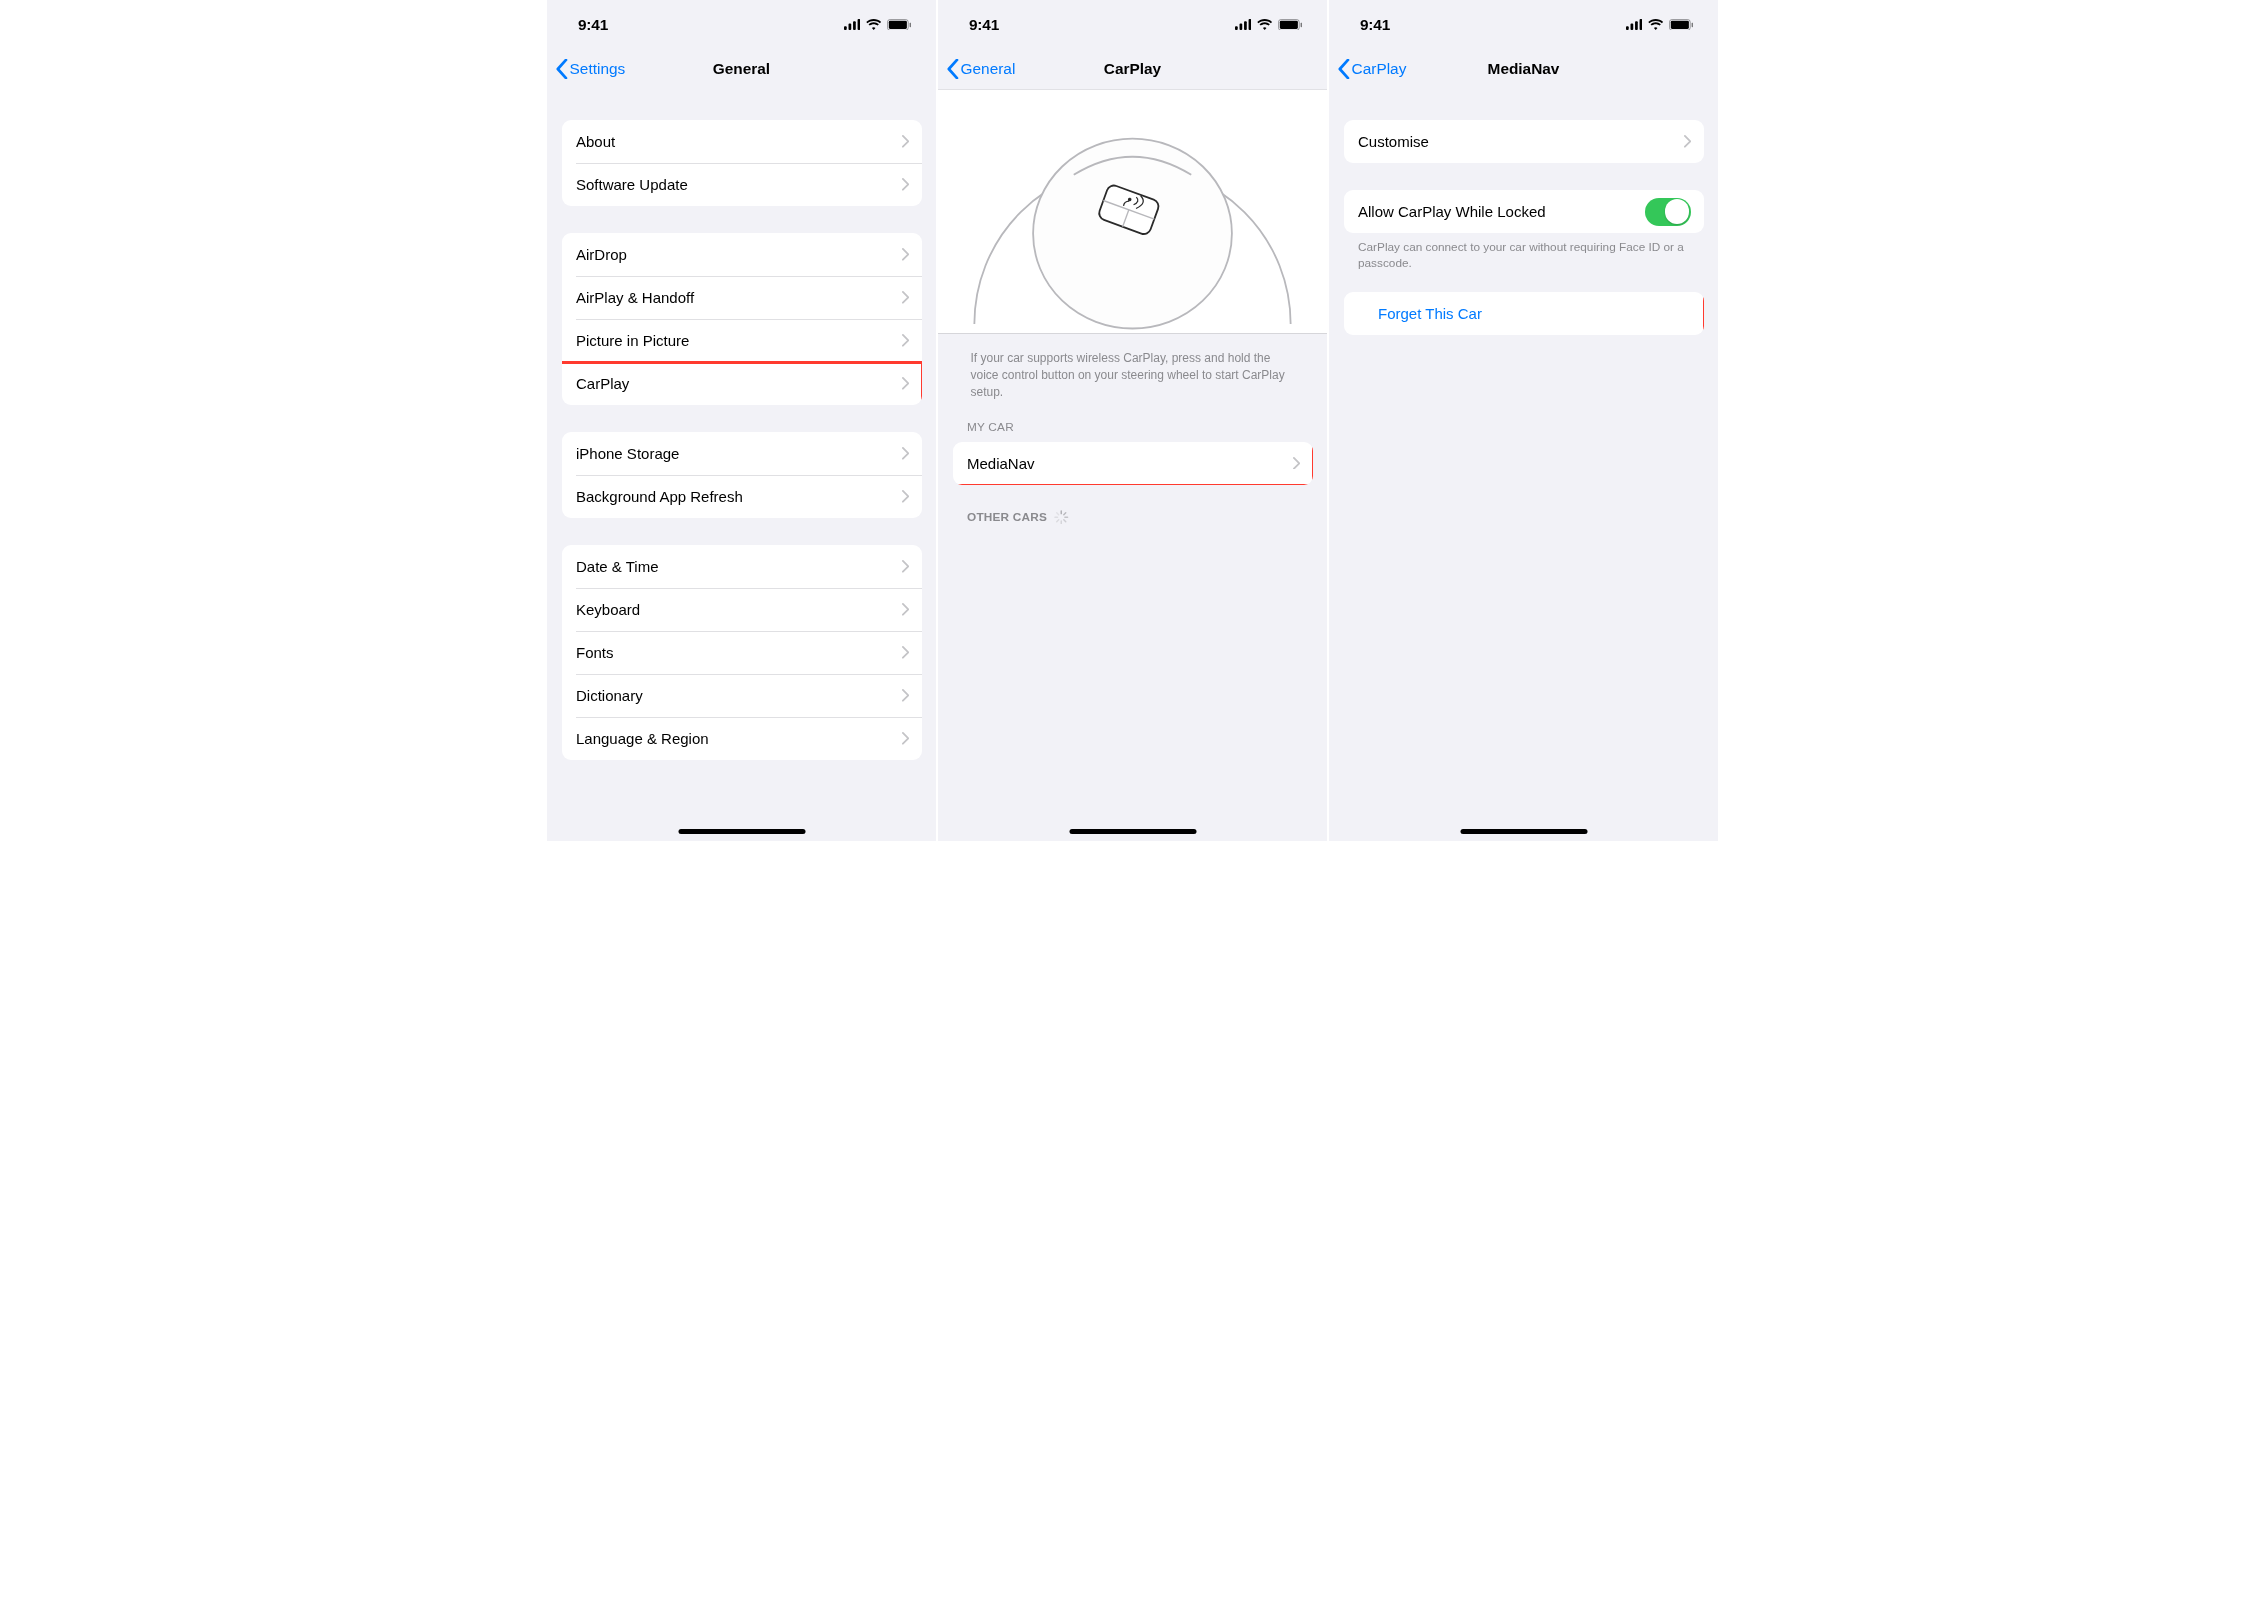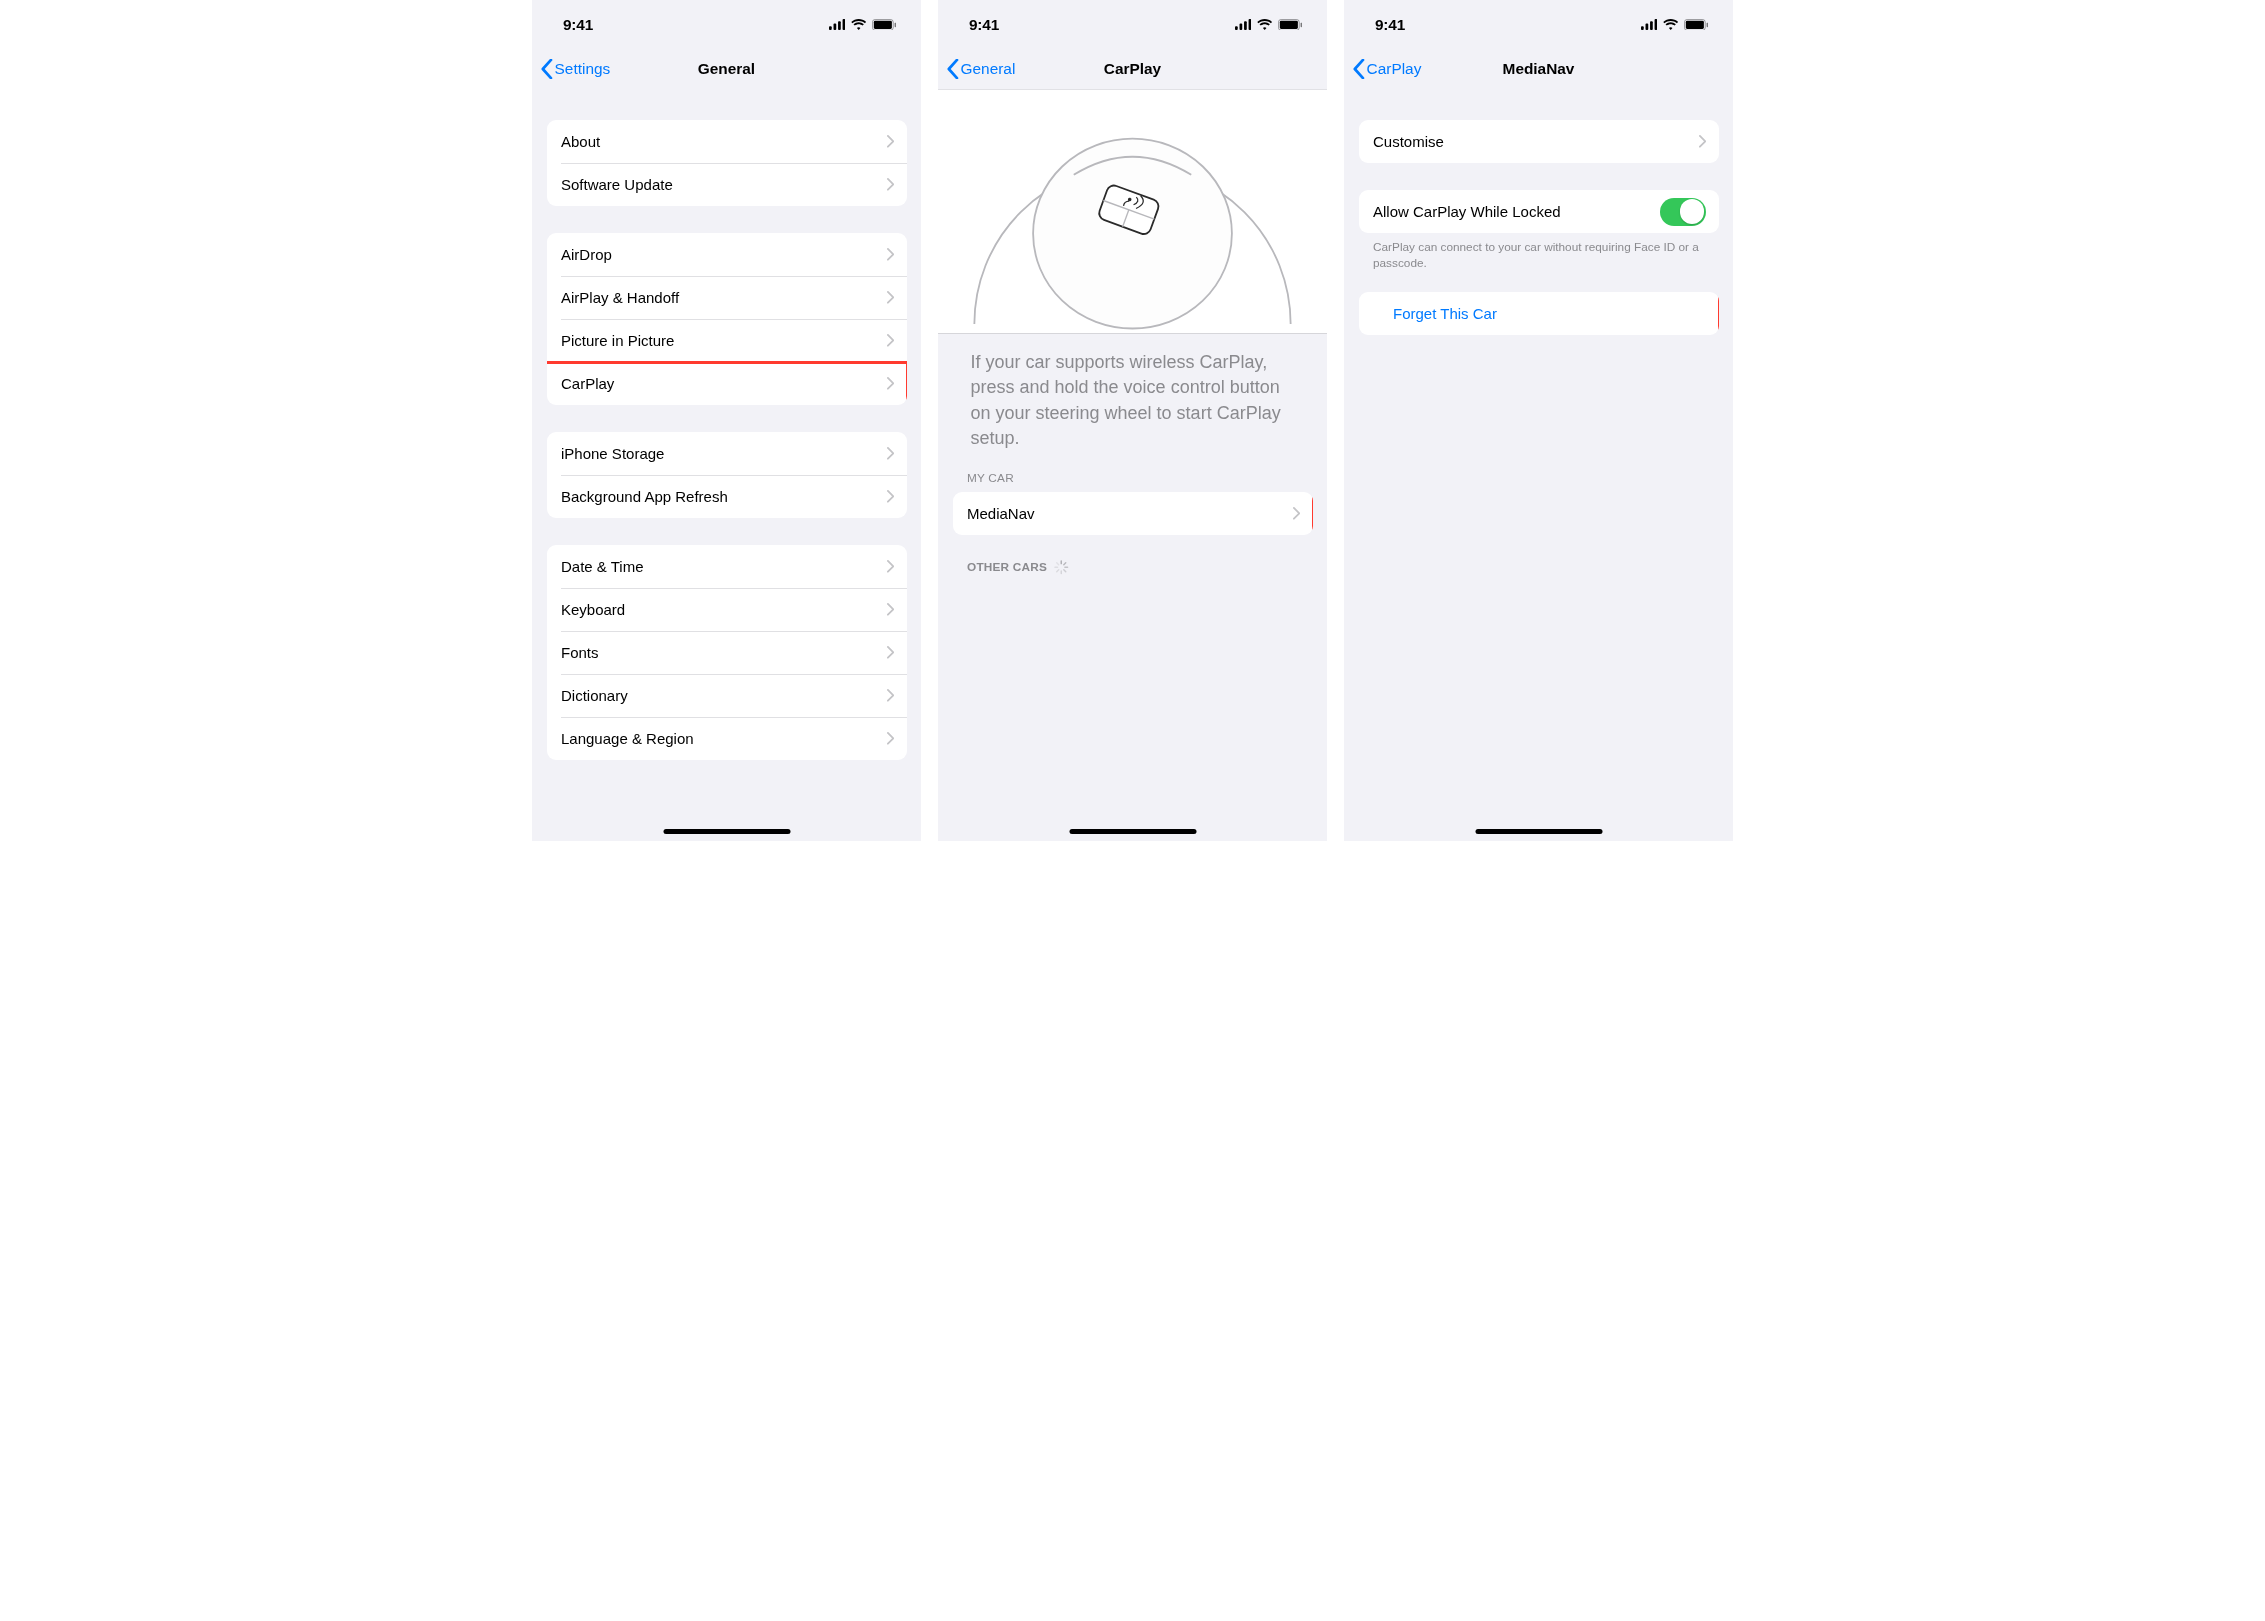--- a/index.html
+++ b/index.html
@@ -7,21 +7,21 @@
     --cell:#ffffff;
     --sep:#e0e0e3;
     --ink:#000000;
     --muted:#8a8a8e;
     --blue:#007aff;
     --green:#34c759;
     --highlight:#ff3a2f;
   }
   *{box-sizing:border-box;font-family:-apple-system,'SF Pro Text','Helvetica Neue',Arial,sans-serif;-webkit-font-smoothing:antialiased;}
   body{margin:0;background:#ffffff;display:flex;justify-content:center;}
-  .wrap{display:flex;gap:17px;}
+  .wrap{display:flex;gap:2px;}
   .phone{width:389px;height:841px;background:var(--bg);display:flex;flex-direction:column;position:relative;overflow:hidden;}
   
   .status{height:49px;display:flex;align-items:center;justify-content:space-between;padding:0 25px 0 31px;}
   .clock{font-size:15.4px;font-weight:600;letter-spacing:-0.2px;}
   .status-right{display:flex;align-items:center;gap:5.4px;}
   .status-right svg{display:block;}
   
   .navbar{height:40px;display:flex;align-items:center;position:relative;padding:0 9px;}
   .nav-title{position:absolute;left:0;right:0;text-align:center;font-size:15.4px;font-weight:600;pointer-events:none;}
   .back{display:flex;align-items:center;color:var(--blue);font-size:15.4px;gap:1.8px;cursor:pointer;position:relative;z-index:1;}
@@ -37,21 +37,21 @@
   .row + .row::before{content:"";position:absolute;left:14.5px;right:0;top:0;height:0.9px;background:var(--sep);}
   .row .label{font-size:15px;color:var(--ink);flex:1;}
   .row .label.action{color:var(--blue);margin-left:20px;}
   .chev{color:#c4c4c7;}
   .chev svg{display:block;}
   .toggle{width:46px;height:28px;border-radius:14.5px;background:var(--green);position:relative;flex:none;}
   .toggle::after{content:"";position:absolute;width:24.4px;height:24.4px;border-radius:50%;background:#fff;top:1.8px;right:1.8px;box-shadow:0 0.9px 1.8px rgba(0,0,0,.2);}
   .highlight-box{position:absolute;border:3.2px solid var(--highlight);pointer-events:none;z-index:5;}
   
   .steering{height:244px;background:#ffffff;margin:0 -14.5px;border-bottom:0.9px solid #d6d6da;display:flex;align-items:center;justify-content:center;overflow:hidden;}
-  .instruction{font-size:18px;color:var(--muted);padding:16.3px 18px 7.2px 18px;line-height:1.4;}
+  .instruction{font-size:12px;color:var(--muted);padding:16.3px 18px 7.2px 18px;line-height:1.4;}
   
   .home-ind{position:absolute;bottom:7.2px;left:50%;transform:translateX(-50%);width:127px;height:4.5px;border-radius:2.7px;background:#000;}
   .spinner{display:inline-block;margin-left:7.2px;color:#b0b0b4;}
   .spinner svg{display:block;}
   .hdr-row{display:flex;align-items:center;font-weight:bold;}
 </style>
 </head>
 <body>
 
 <div class="wrap">

